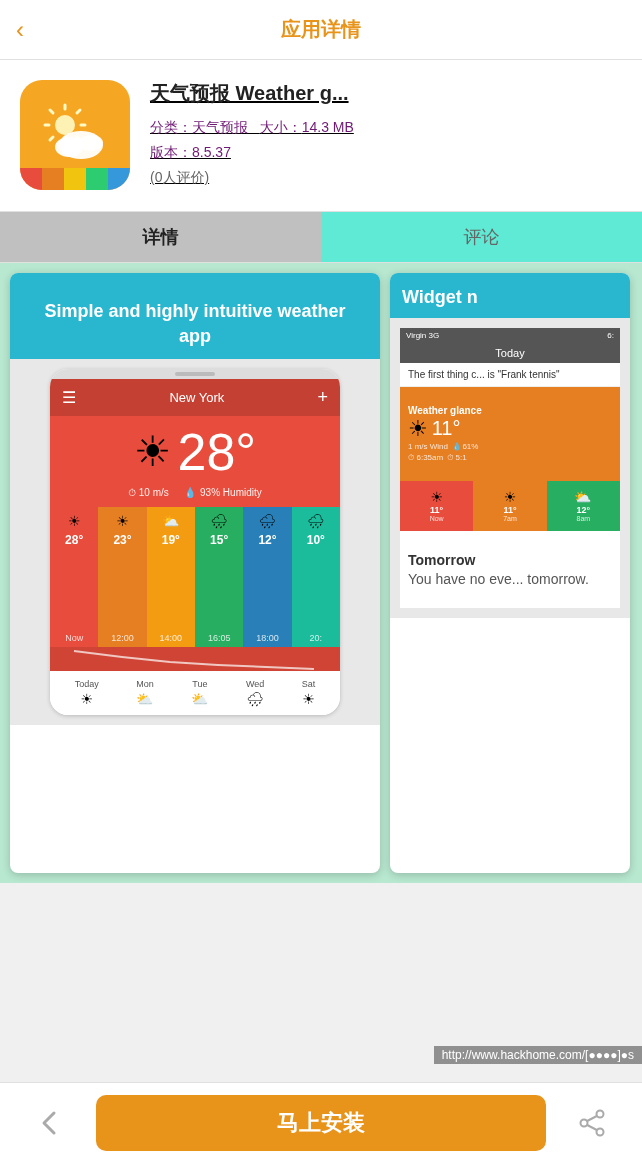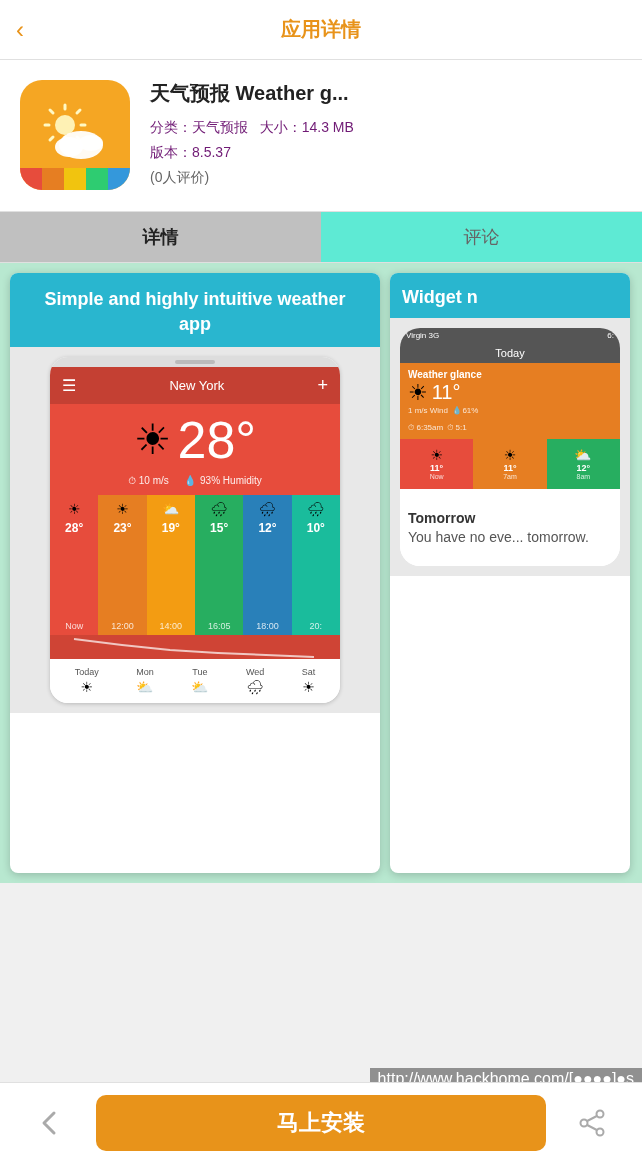--- a/index.html
+++ b/index.html
@@ -110,21 +110,21 @@
     .icon-bars {
       position: absolute;
       bottom: 0;
       left: 0;
       right: 0;
       height: 22px;
       display: flex;
     }
     .icon-bar { flex: 1; }
 
-    .app-details { flex: 1; }
+    .app-details { flex: 1; text-decoration: underline; }
     .app-name {
       font-size: 20px;
       font-weight: 700;
       color: #222;
       margin-bottom: 8px;
     }
     .app-meta {
       font-size: 14px;
       color: #666;
       line-height: 1.8;
@@ -178,21 +178,21 @@
     .screenshot-card-1 {
       width: 370px;
     }
     .screenshot-card-2 {
       width: 240px;
     }
 
     
     .sc1-header {
       background: #29b6cf;
-      padding: 14px 16px 10px;
+      padding: 26px 16px 10px;
       text-align: center;
       color: #fff;
       font-size: 18px;
       font-weight: 700;
       line-height: 1.4;
     }
 
     .sc1-phone {
       background: #e8e8e8;
       padding: 10px 20px;
@@ -294,39 +294,39 @@
       color: #fff;
       font-size: 18px;
       font-weight: 700;
     }
     .sc2-phone {
       background: #e8e8e8;
       padding: 10px 10px;
     }
     .sc2-phone-inner {
       background: #fff;
-      border-radius: 20px;
+      border-radius: 0;
       overflow: hidden;
     }
     .widget-row {
       padding: 6px 8px;
       border-bottom: 1px solid #eee;
       font-size: 10px;
       color: #333;
     }
     .widget-title-bar {
       background: #555;
       color: #fff;
       font-size: 11px;
       padding: 4px 8px;
       text-align: center;
     }
     .widget-weather-app {
       background: #e67e22;
-      padding: 6px 8px;
+      padding: 18px 8px;
     }
     .widget-app-title { color: #fff; font-size: 10px; font-weight: 600; }
     .widget-temp-row { display: flex; align-items: center; gap: 4px; }
     .widget-temp { color: #fff; font-size: 20px; font-weight: 300; }
     .widget-details { color: rgba(255,255,255,0.8); font-size: 8px; }
     .widget-mini-bars { display: flex; height: 50px; }
     .wmb1 { flex:1; background:#e74c3c; display:flex; flex-direction:column; align-items:center; justify-content:center; }
     .wmb2 { flex:1; background:#e67e22; display:flex; flex-direction:column; align-items:center; justify-content:center; }
     .wmb3 { flex:1; background:#27ae60; display:flex; flex-direction:column; align-items:center; justify-content:center; }
     .wmb-temp { color:#fff; font-size:9px; font-weight:600; }
@@ -379,25 +379,25 @@
       align-items: center;
       justify-content: center;
       font-size: 22px;
       color: #aaa;
       cursor: pointer;
     }
 
     
     .footer-url {
       position: fixed;
-      bottom: 72px;
+      bottom: 98px;
       right: 0;
       background: rgba(0,0,0,0.4);
       color: #fff;
-      font-size: 16px;
+      font-size: 12px;
       padding: 2px 8px;
     }
 
     
     .main-content {
       padding-bottom: 80px;
     }
   </style>
 </head>
 <body>
@@ -571,32 +571,35 @@
 
           <div style="background:#555;padding:3px 6px;display:flex;justify-content:space-between;align-items:center;">
             <span style="color:#fff;font-size:8px;">Virgin 3G</span>
             <span style="color:#fff;font-size:8px;">6:</span>
           </div>
 
           <div class="widget-title-bar">
             <span>Today</span>
           </div>
 
+          <div class="widget-row">
+            <span>The first thing c... is "Frank tennis"</span>
+          </div>
 
           <div class="widget-weather-app">
             <div class="widget-app-title">Weather glance</div>
             <div class="widget-temp-row">
               <span style="font-size:22px;">☀</span>
               <span class="widget-temp">11°</span>
             </div>
             <div class="widget-details">
               <span>1 m/s Wind</span>
               &nbsp;💧<span>61%</span>
             </div>
-            <div style="display:flex;gap:4px;font-size:8px;color:rgba(255,255,255,0.8);margin-top:8px;text-align:right;">
+            <div style="display:flex;gap:4px;font-size:8px;color:rgba(255,255,255,0.8);margin-top:2px;text-align:right;">
               <span>⏱ 6:35am</span>
               <span>⏱ 5:1</span>
             </div>
           </div>
 
           <div class="widget-mini-bars">
             <div class="wmb1">
               <span style="font-size:14px;">☀</span>
               <span class="wmb-temp">11°</span>
               <span class="wmb-label">Now</span>

